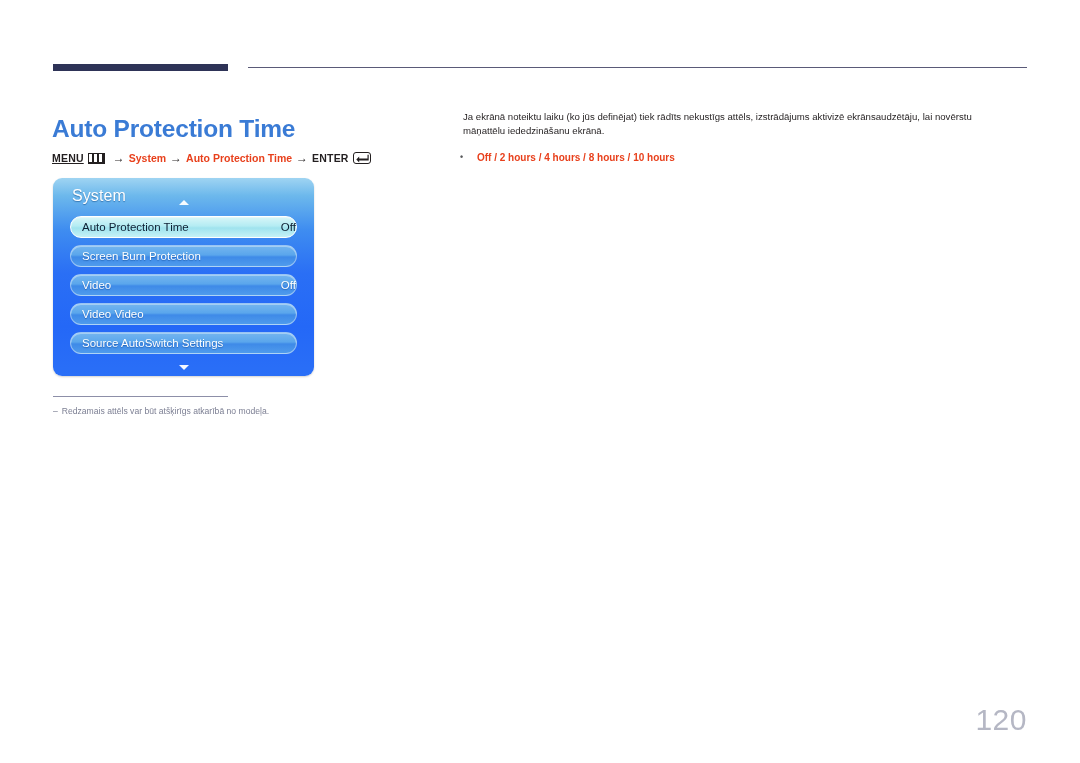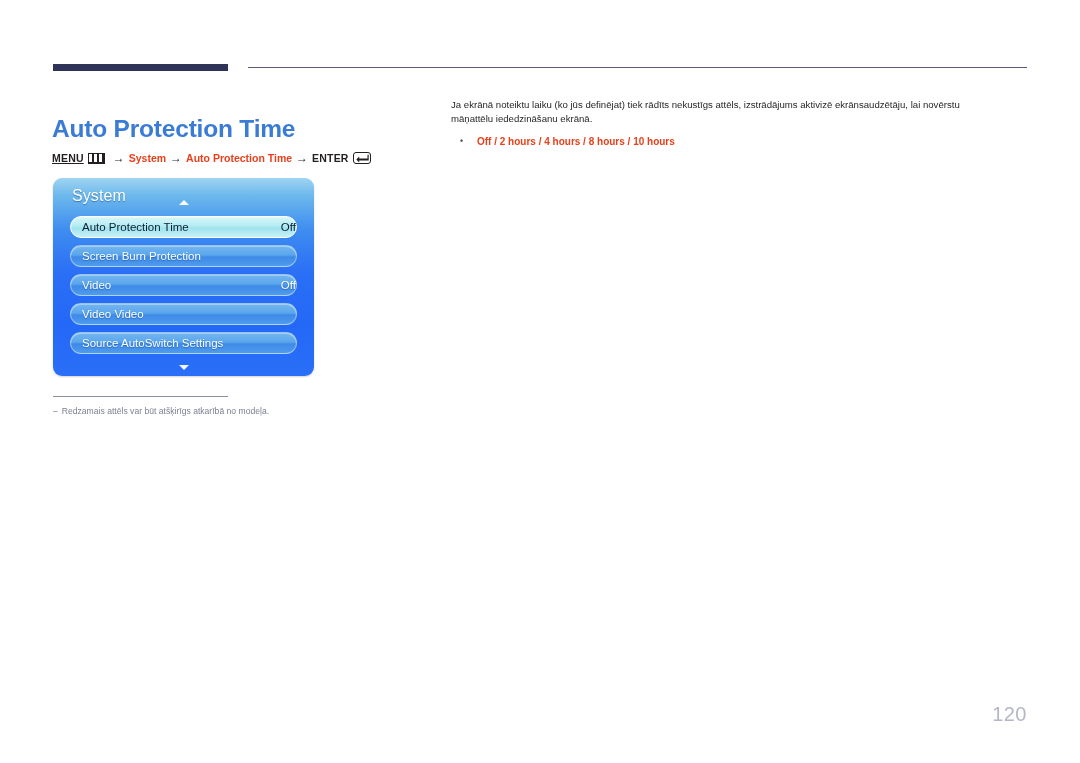--- a/index.html
+++ b/index.html
@@ -236,21 +236,21 @@
   .body-col {
     position: absolute;
     left: 451px;
     top: 98px;
     width: 534px;
   }
   .body-para {
     font-size: 9.6px;
     line-height: 14.4px;
     color: #231f20;
-    margin: 0;
+    margin: 12px;
   }
   .bullet-list {
     margin: 8px 0 9px 0;
     padding: 0;
     list-style: none;
   }
   .bullet-list li {
     position: relative;
     padding-left: 26px;
     font-size: 10px;
@@ -269,21 +269,21 @@
   .opt-sep {
     font-weight: bold;
     color: #e8401c;
   }
 
   
   .page-number {
     position: absolute;
     right: 53px;
     top: 703px;
-    font-size: 20px;
+    font-size: 30px;
     color: #b5b7c4;
     font-weight: normal;
     letter-spacing: 0.5px;
   }
 </style>
 </head>
 <body>
 
 <div class="header-rules">
   <div class="rule-thick"></div>

